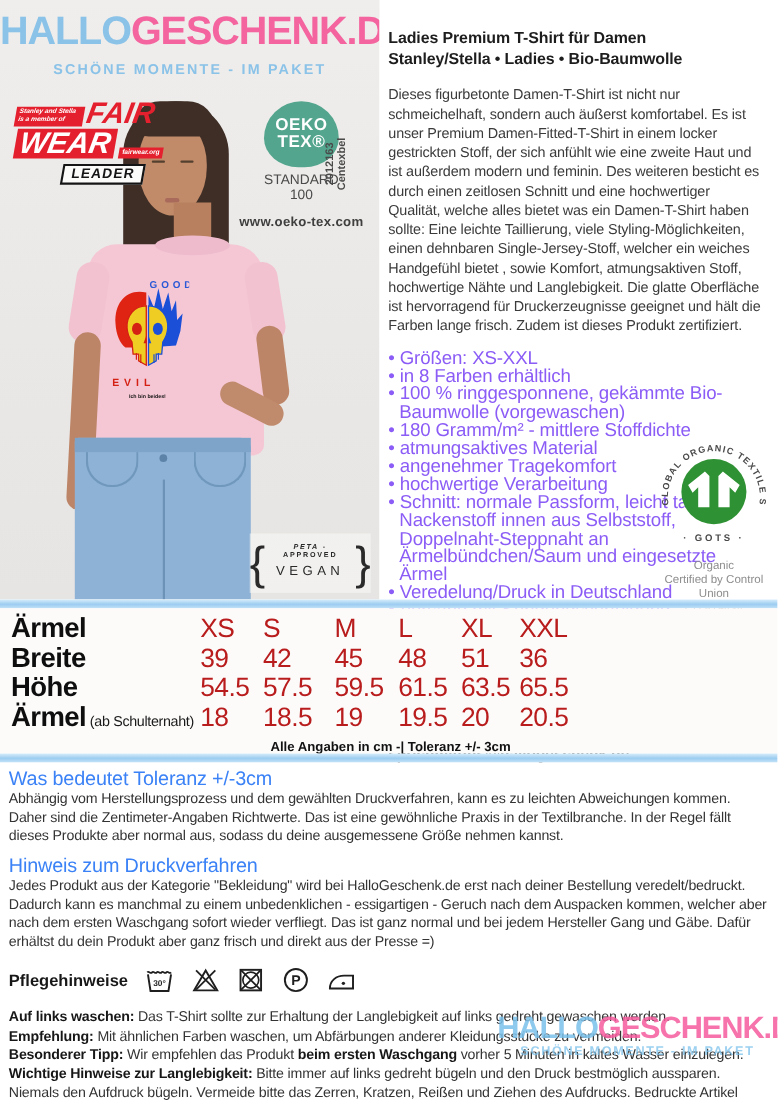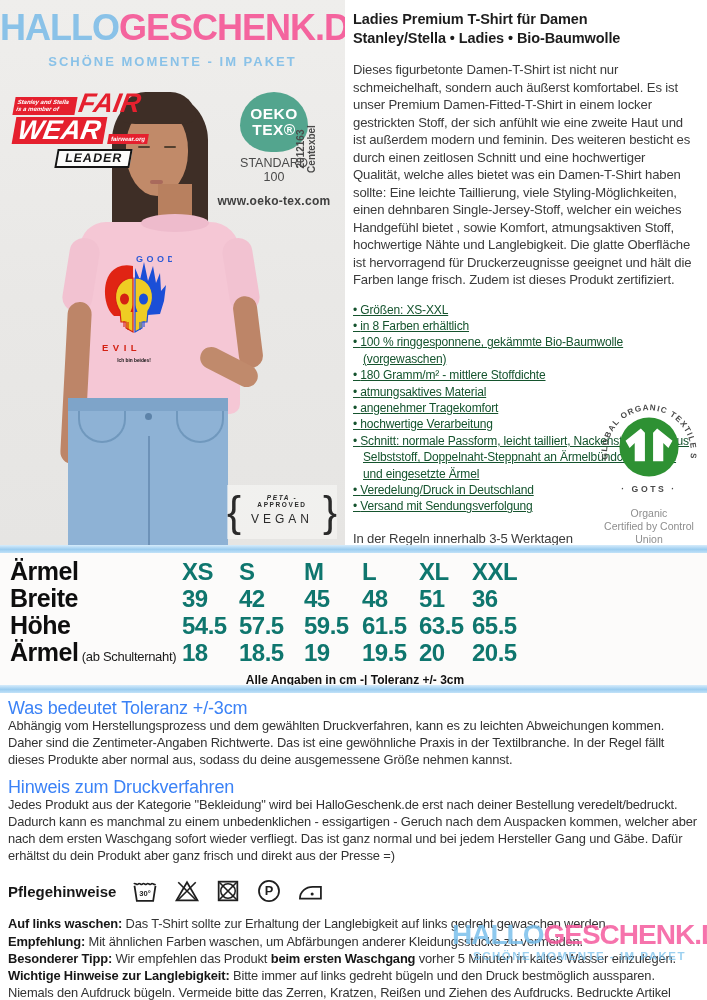--- a/index.html
+++ b/index.html
@@ -67,46 +67,46 @@
   
   .vegan{position:absolute;left:227px;top:485px;width:110px;height:54px;
          background:rgba(250,250,248,0.55);display:flex;align-items:center;justify-content:center;color:#222;}
   .brace{font-size:42px;font-weight:300;line-height:42px;color:#2a2a2a;}
   .vegan-mid{margin:0 4px;text-align:center;}
   .vegan-top{font-size:6.5px;font-weight:bold;letter-spacing:1.6px;color:#2a2a2a;}
   .vegan-top i{font-style:italic;font-weight:900;}
   .vegan-word{font-size:12px;letter-spacing:4px;font-weight:500;color:#2a2a2a;line-height:22px;}
 
   
-  .info{position:absolute;left:345px;top:0;width:357px;height:545px;background:#fff;
+  .info{position:absolute;left:345px;top:16px;width:357px;height:545px;background:#fff;
         padding:10px 10px 8px 8px;box-sizing:border-box;}
   .title{font-size:14.5px;font-weight:bold;line-height:19px;color:#1d1d1d;letter-spacing:-0.1px;}
   .desc{margin-top:13px;font-size:13.1px;line-height:17.5px;color:#3b3b3b;letter-spacing:-0.15px;}
-  .bullets{margin:13px 0 0 0;padding:0;list-style:none;font-size:12px;line-height:16.4px;color:#14532d;letter-spacing:-0.15px;text-decoration:underline;}
+  .bullets{margin:13px 0 0 0;padding:0;list-style:none;font-size:17px;line-height:16.4px;color:#8b5cf6;letter-spacing:-0.15px;}
   .bullets li{padding-left:10px;text-indent:-10px;}
   .bullets li::before{content:"• ";}
   .flow{margin-top:15px;font-size:13.1px;line-height:17.5px;color:#3b3b3b;letter-spacing:-0.15px;width:255px;}
   .email{margin-top:13px;font-size:14px;font-weight:bold;color:#1d1d1d;text-decoration:none;display:inline-block;}
 
   .gots{position:absolute;left:594px;top:398px;width:110px;text-align:center;}
   .gots-sub{font-size:10.5px;color:#8e8e8e;line-height:13px;margin-top:3px;}
 
   
   .divider{position:absolute;left:0;width:707px;height:8px;
            background:linear-gradient(180deg,#d6ecfb 0%,#9ccdf0 55%,#c2e2f8 100%);}
   .d1{top:545px;} .d2{top:685px;}
 
   
   .sizes{position:absolute;left:0;top:553px;width:707px;height:132px;background:#fcfbfa;
          padding:5px 0 0 10px;box-sizing:border-box;}
   .trow{display:grid;grid-template-columns:172px 57px 65px 58px 57px 53px 80px;
         align-items:baseline;line-height:27px;}
   .tlabel{font-size:25px;font-weight:bold;color:#0e0e0e;letter-spacing:-0.5px;white-space:nowrap;}
   .tlabel .tsmall{font-size:13px;font-weight:normal;letter-spacing:-0.3px;color:#1a1a1a;}
-  .tcell{font-size:24px;font-weight:bold;color:#0f766e;letter-spacing:-0.5px;}
+  .tcell{font-size:24px;font-weight:normal;color:#b91c1c;letter-spacing:-0.5px;}
   .tnote{margin-top:3px;text-align:center;font-size:12px;font-weight:bold;color:#111;width:690px;}
 
   
   .bottom{position:absolute;left:0;top:693px;width:707px;padding:7px 8px 0 8px;box-sizing:border-box;}
   .sec-h{font-size:18px;font-weight:normal;color:#3b82f6;line-height:17px;letter-spacing:-0.15px;}
   .sec-p{font-size:12.9px;color:#333;line-height:17.2px;letter-spacing:-0.15px;margin:0 0 10px 0;}
   .care-row{display:flex;align-items:center;margin:4px 0 7px 0;height:34px;}
   .care-h{font-size:15px;font-weight:bold;color:#171717;margin-right:14px;}
   .care-icons{display:flex;align-items:center;gap:13px;}
   .care-icons svg{display:block;}

